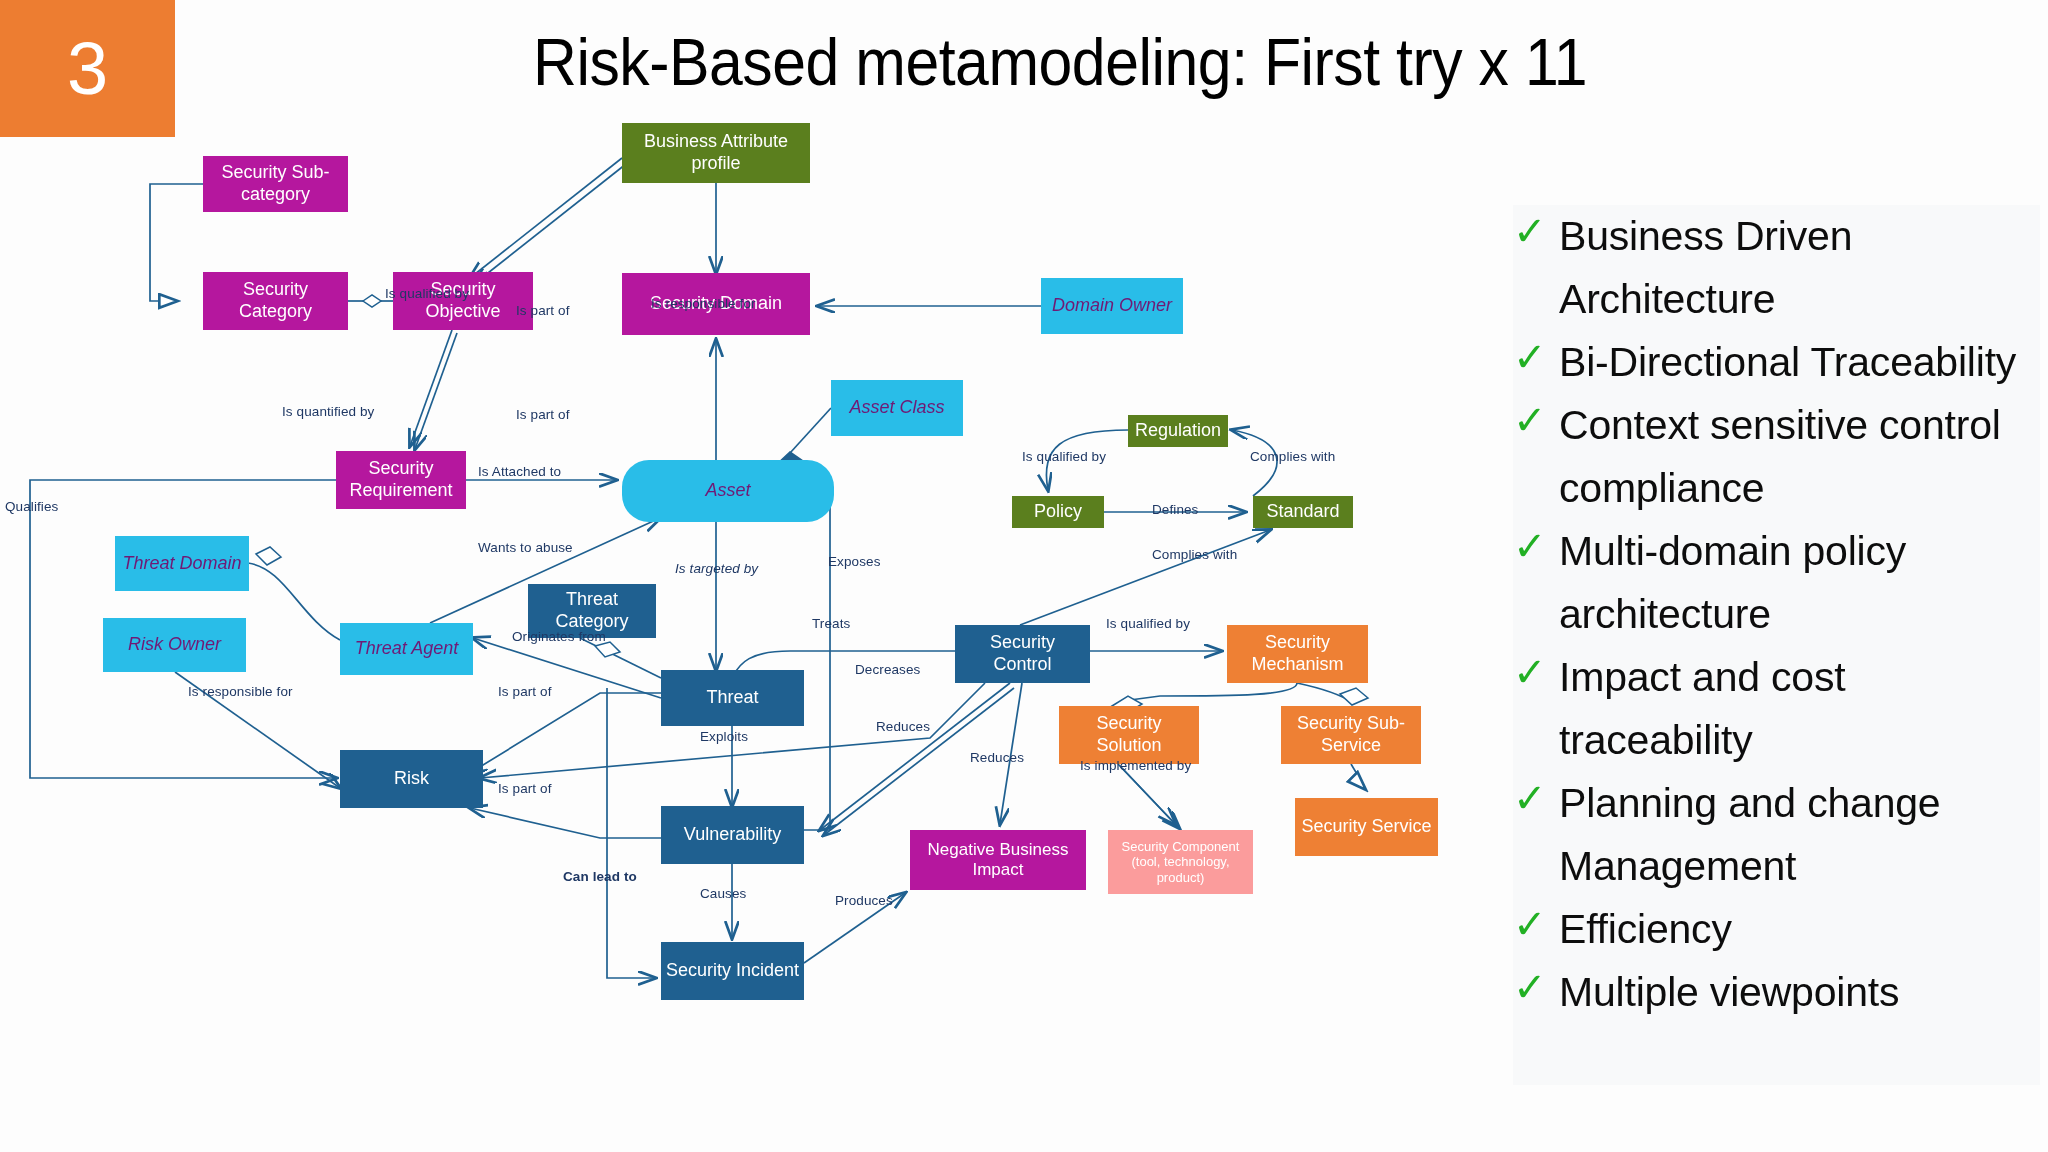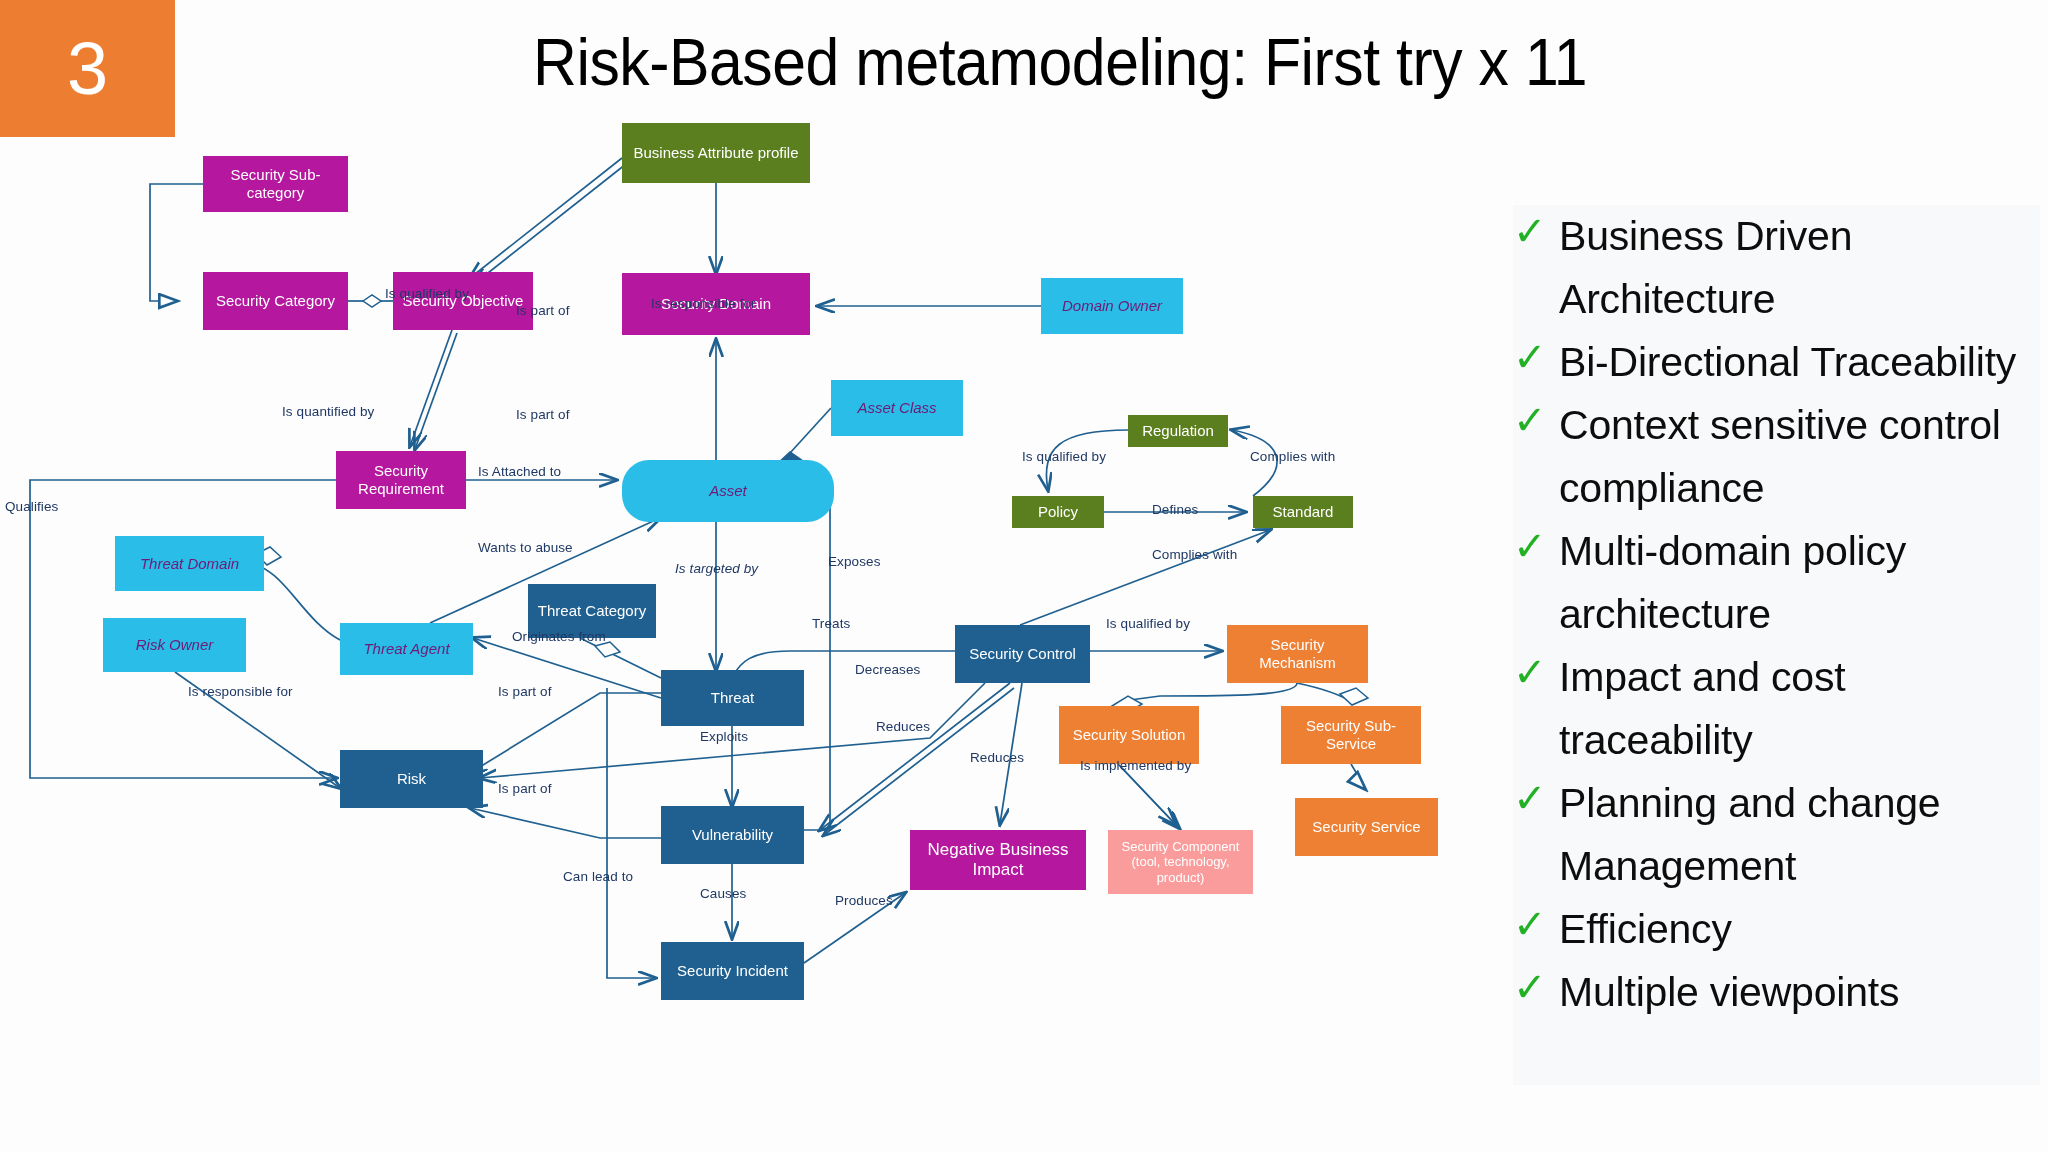--- a/index.html
+++ b/index.html
@@ -25,21 +25,21 @@
     white-space:nowrap;transform:scaleX(0.92);transform-origin:center center;
   }
 
   
   #diagram{position:absolute;left:0;top:118px;width:1500px;height:1034px;}
   #edges{position:absolute;left:0;top:0;width:1500px;height:1034px;pointer-events:none;}
 
   .node{
     position:absolute;box-sizing:border-box;
     display:flex;align-items:center;justify-content:center;text-align:center;
-    color:#ffffff;font-size:15px;line-height:1.2;padding:2px 4px;
+    color:#ffffff;font-size:18px;line-height:1.2;padding:2px 4px;
   }
   .n-magenta{background:#B5179E;}
   .n-olive  {background:#5B7F1E;}
   .n-cyan   {background:#29BDE8;color:#701a75;font-style:italic;}
   .n-steel  {background:#1F6090;}
   .n-orange {background:#EE8034;}
   .n-pink   {background:#FB9C9C;}
 
   .elabel{
     position:absolute;color:#1F3864;font-size:13.5px;white-space:nowrap;
@@ -169,21 +169,21 @@
     <div class="node n-magenta" style="left:203px;top:154px;width:145px;height:58px;">Security Category</div>
     <div class="node n-magenta" style="left:393px;top:154px;width:140px;height:58px;">Security Objective</div>
     <div class="node n-magenta" style="left:622px;top:155px;width:188px;height:62px;">Security Domain</div>
     <div class="node n-cyan" style="left:1041px;top:160px;width:142px;height:56px;">Domain Owner</div>
     <div class="node n-cyan" style="left:831px;top:262px;width:132px;height:56px;">Asset Class</div>
     <div class="node n-olive" style="left:1128px;top:297px;width:100px;height:32px;">Regulation</div>
     <div class="node n-magenta" style="left:336px;top:333px;width:130px;height:58px;">Security Requirement</div>
     <div class="node n-cyan" style="left:622px;top:342px;width:212px;height:62px;border-radius:27px;">Asset</div>
     <div class="node n-olive" style="left:1012px;top:378px;width:92px;height:32px;">Policy</div>
     <div class="node n-olive" style="left:1253px;top:378px;width:100px;height:32px;">Standard</div>
-    <div class="node n-cyan" style="left:115px;top:418px;width:149px;height:55px;">Threat Domain</div>
+    <div class="node n-cyan" style="left:115px;top:418px;width:134px;height:55px;">Threat Domain</div>
     <div class="node n-steel" style="left:528px;top:466px;width:128px;height:54px;">Threat Category</div>
     <div class="node n-cyan" style="left:103px;top:500px;width:143px;height:54px;">Risk Owner</div>
     <div class="node n-cyan" style="left:340px;top:505px;width:133px;height:52px;">Threat Agent</div>
     <div class="node n-steel" style="left:955px;top:507px;width:135px;height:58px;">Security Control</div>
     <div class="node n-orange" style="left:1227px;top:507px;width:141px;height:58px;">Security Mechanism</div>
     <div class="node n-steel" style="left:661px;top:552px;width:143px;height:56px;">Threat</div>
     <div class="node n-orange" style="left:1059px;top:588px;width:140px;height:58px;">Security Solution</div>
     <div class="node n-orange" style="left:1281px;top:588px;width:140px;height:58px;">Security Sub-Service</div>
     <div class="node n-steel" style="left:340px;top:632px;width:143px;height:58px;">Risk</div>
     <div class="node n-orange" style="left:1295px;top:680px;width:143px;height:58px;">Security Service</div>
@@ -210,21 +210,21 @@
     <div class="elabel" style="left:1106px;top:498px;">Is qualified by</div>
     <div class="elabel" style="left:512px;top:511px;">Originates from</div>
     <div class="elabel" style="left:855px;top:544px;">Decreases</div>
     <div class="elabel" style="left:498px;top:566px;">Is part of</div>
     <div class="elabel" style="left:188px;top:566px;">Is responsible for</div>
     <div class="elabel" style="left:876px;top:601px;">Reduces</div>
     <div class="elabel" style="left:700px;top:611px;">Exploits</div>
     <div class="elabel" style="left:970px;top:632px;">Reduces</div>
     <div class="elabel" style="left:1080px;top:640px;">Is implemented by</div>
     <div class="elabel" style="left:498px;top:663px;">Is part of</div>
-    <div class="elabel" style="left:563px;top:751px;">Can lead to</div>
+    <div class="elabel" style="left:563px;top:751px;font-weight:bold;">Can lead to</div>
     <div class="elabel" style="left:700px;top:768px;">Causes</div>
     <div class="elabel" style="left:835px;top:775px;">Produces</div>
 
   </div>
 
   <div id="bullets">
     <div class="bline">
       <span class="bchk">✓</span>
       <span class="btxt">Business Driven Architecture</span>
     </div>

